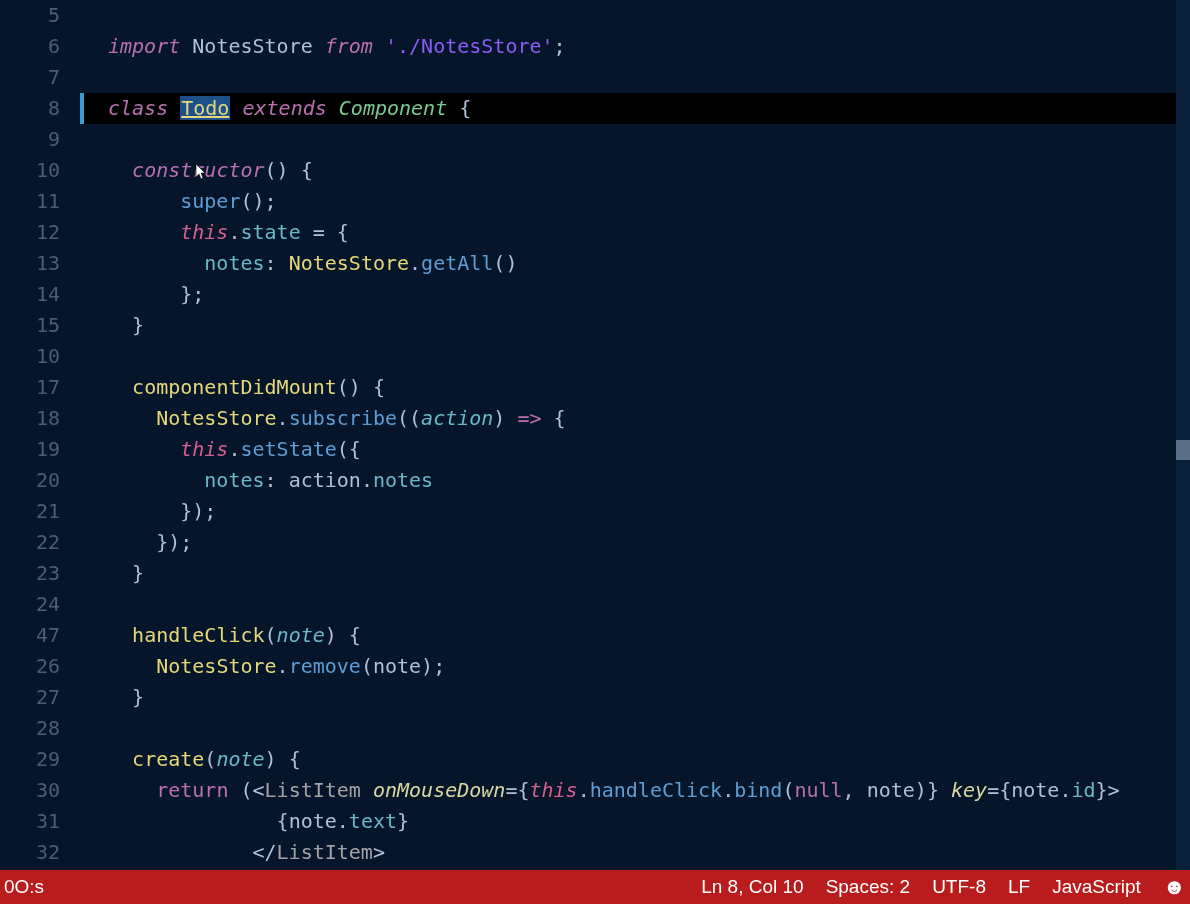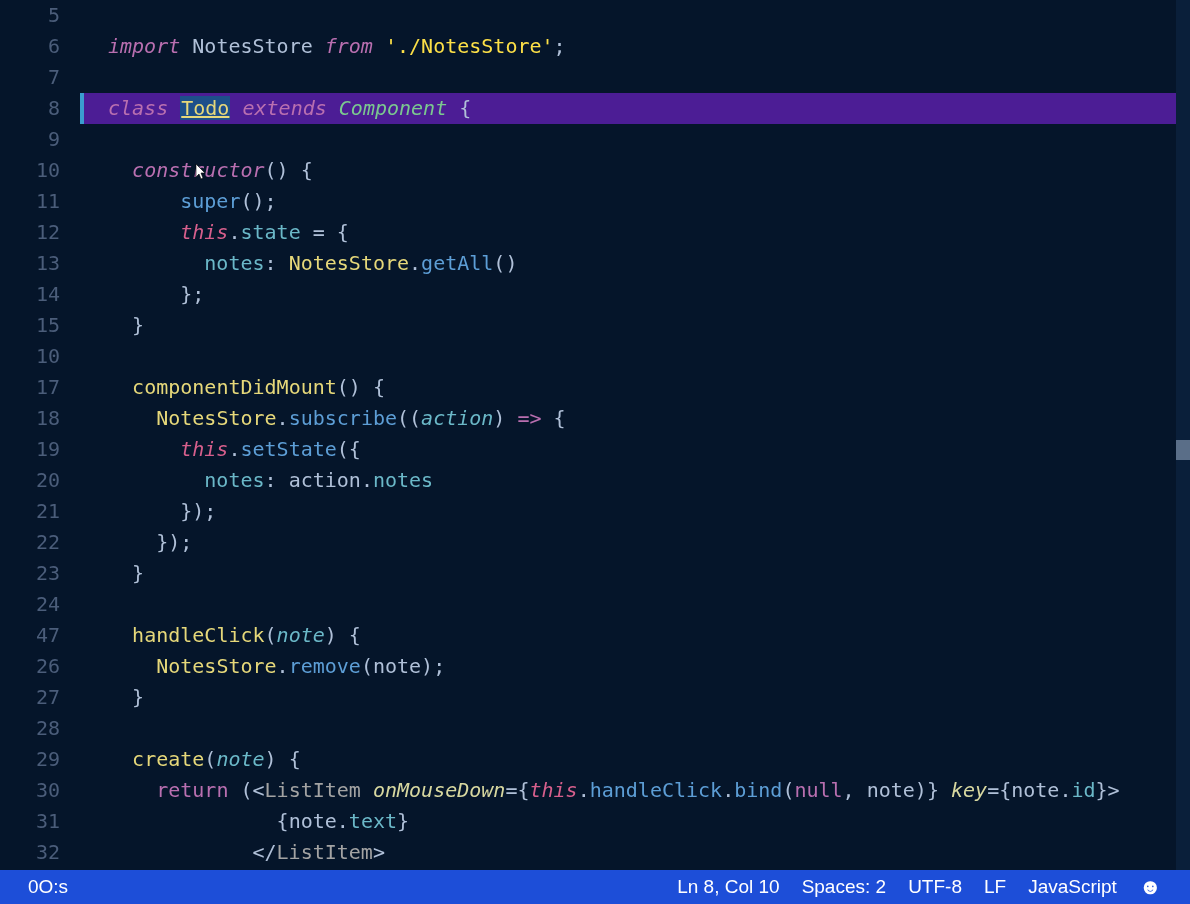--- a/index.html
+++ b/index.html
@@ -34,39 +34,39 @@
     position: relative;
     white-space: pre;
   }
   .code-line {
     height: 31px;
     line-height: 31px;
     padding-left: 28px;
     position: relative;
   }
   .line-highlight {
-    background: #4c1d95;
+    background: #000000;
   }
   .cursor-marker {
     position: absolute;
     left: 0;
     top: 0;
     width: 4px;
     height: 31px;
     background: #3b9dcf;
   }
   .tok-keyword   { color: #b96fb0; font-style: italic; }
   .tok-keyword2  { color: #b96fb0; }
   .tok-class     { color: #e6d87a; }
   .tok-class-u   { color: #e6d87a; text-decoration: underline; }
   .tok-type      { color: #7bc98f; font-style: italic; }
   .tok-func      { color: #5d9ed6; }
   .tok-funcdef   { color: #e6d87a; }
   .tok-param     { color: #6bb8c8; font-style: italic; }
-  .tok-string    { color: #fde047; }
+  .tok-string    { color: #8b5cf6; }
   .tok-prop      { color: #6bb8c8; }
   .tok-this      { color: #d65f8c; font-style: italic; }
   .tok-punc      { color: #b0c0d8; }
   .tok-arrow     { color: #b96fb0; font-style: italic; }
   .tok-attr      { color: #d8d8a0; font-style: italic; }
   .tok-tag       { color: #a3a3a3; }
   .tok-var       { color: #b0c0d8; }
   .sel-hl        { background: #1d4f8a; padding: 0 1px; }
 
   .scrollbar-track {
@@ -85,26 +85,26 @@
     top: 440px;
     left: 0;
   }
 
   .statusbar {
     position: absolute;
     bottom: 0;
     left: 0;
     right: 0;
     height: 34px;
-    background: #1d4ed8;
+    background: #b91c1c;
     color: #ffffff;
     display: flex;
     align-items: center;
     font-size: 19px;
-    padding: 0 28px;
+    padding: 0 4px;
     font-family: "Helvetica Neue", Arial, sans-serif;
   }
   .statusbar .left  { display: flex; gap: 0; }
   .statusbar .right { margin-left: auto; display: flex; gap: 22px; align-items: center; }
   .status-item { white-space: nowrap; }
   .smiley {
     font-size: 22px;
     line-height: 1;
   }
 

